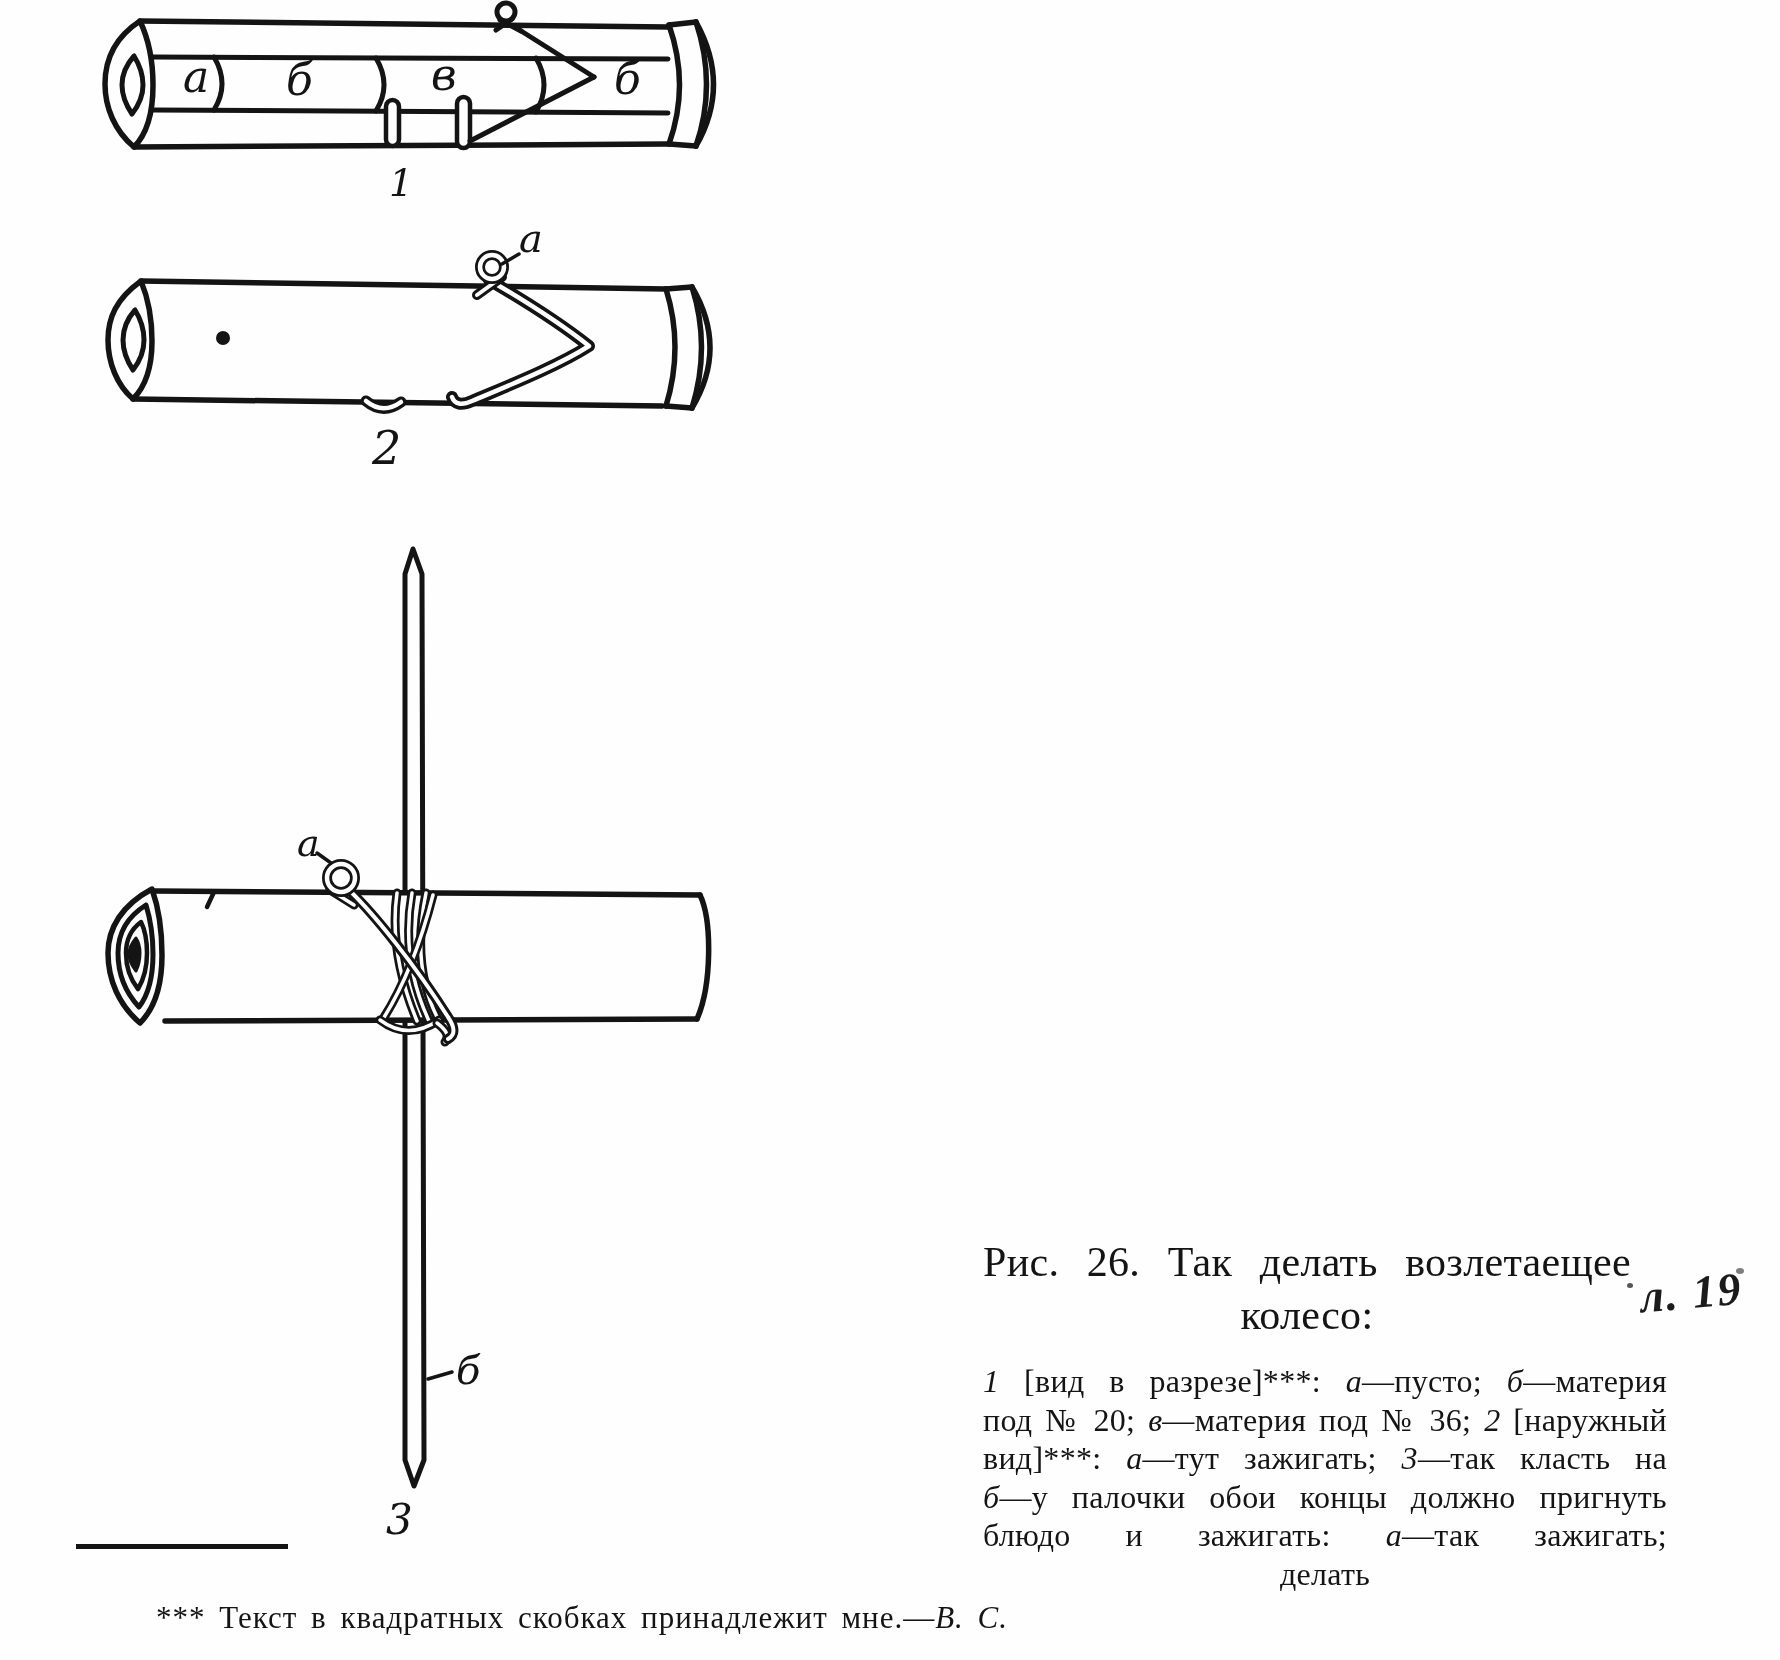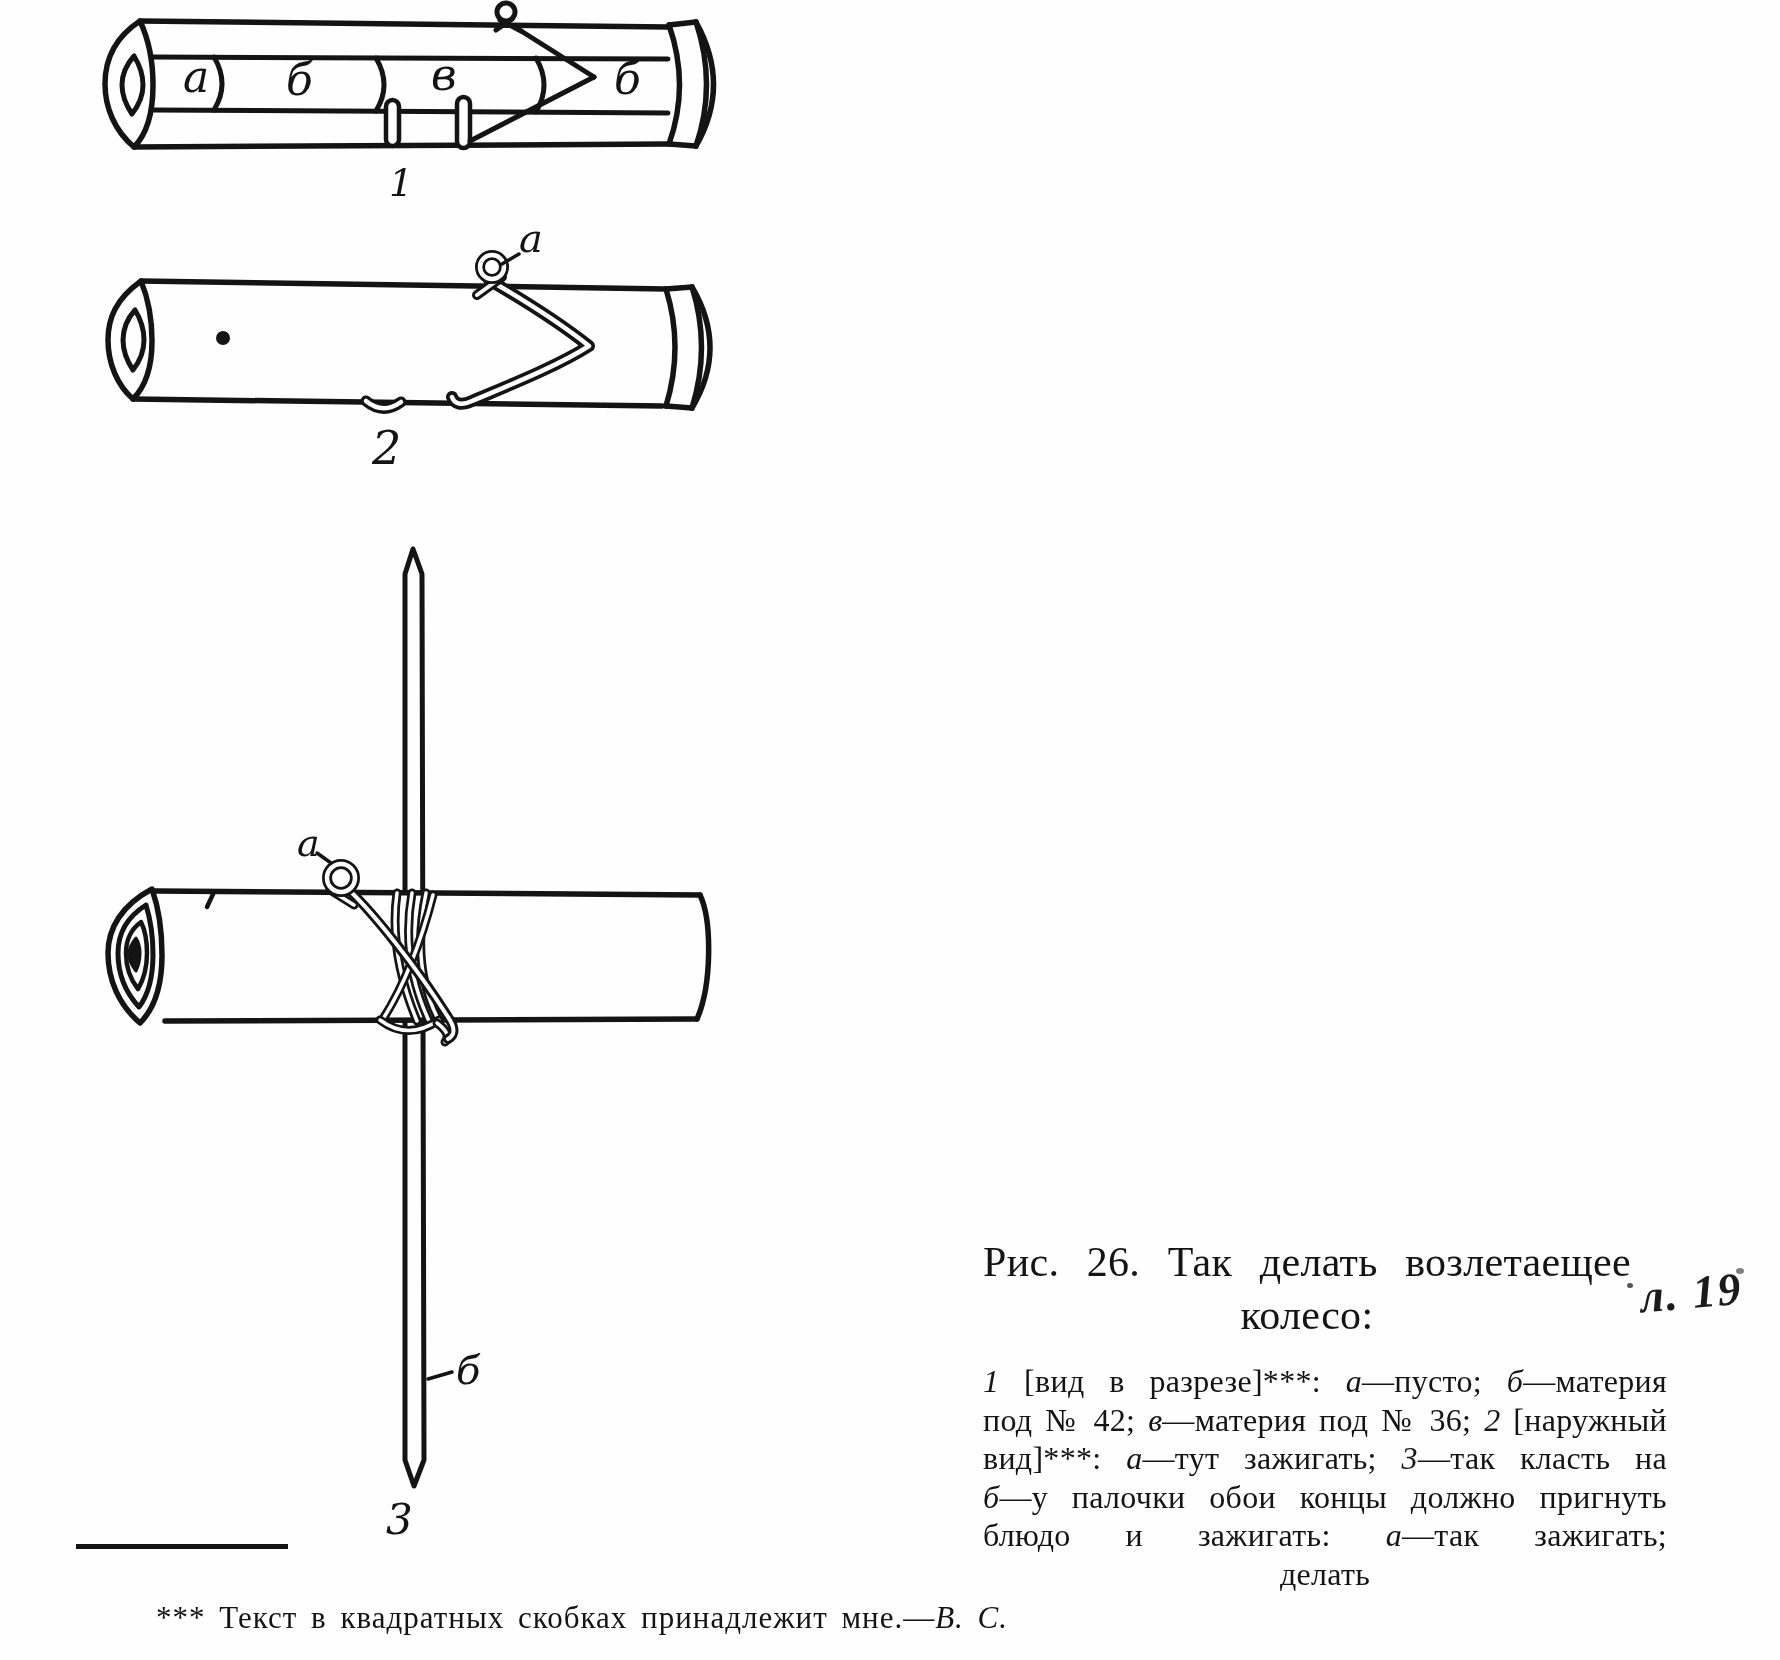--- a/index.html
+++ b/index.html
@@ -162,21 +162,21 @@
     </g>
   </svg>
 
   <div class="caption">
     <div class="cap-title">
         <div class="cap-line line-justify"><span>Рис. 26. Так делать возлетаещее</span></div>
         <div class="cap-line line-center"><span>колесо:</span></div>
       </div>
     <div class="cap-body">
         <div class="cap-line line-justify"><span class="it">1</span><span> [вид в разрезе]***: </span><span class="it">а</span><span>—пусто; </span><span class="it">б</span><span>—материя</span></div>
-        <div class="cap-line line-justify"><span>под № 42; </span><span class="it">в</span><span>—материя под № 36; </span><span class="it">2</span><span> [наружный</span></div>
+        <div class="cap-line line-justify"><span>под № 20; </span><span class="it">в</span><span>—материя под № 36; </span><span class="it">2</span><span> [наружный</span></div>
         <div class="cap-line line-justify"><span>вид]***: </span><span class="it">а</span><span>—тут зажигать; </span><span class="it">3</span><span>—так класть на</span></div>
         <div class="cap-line line-justify"><span class="it">б</span><span>—у палочки обои концы должно пригнуть</span></div>
         <div class="cap-line line-justify"><span>блюдо и зажигать: </span><span class="it">а</span><span>—так зажигать;</span></div>
         <div class="cap-line line-center"><span>делать</span></div>
       </div>
   </div>
 
   <div class="hand-note">л. 19</div>
   <span class="speck speck1"></span>
   <span class="speck speck2"></span>

